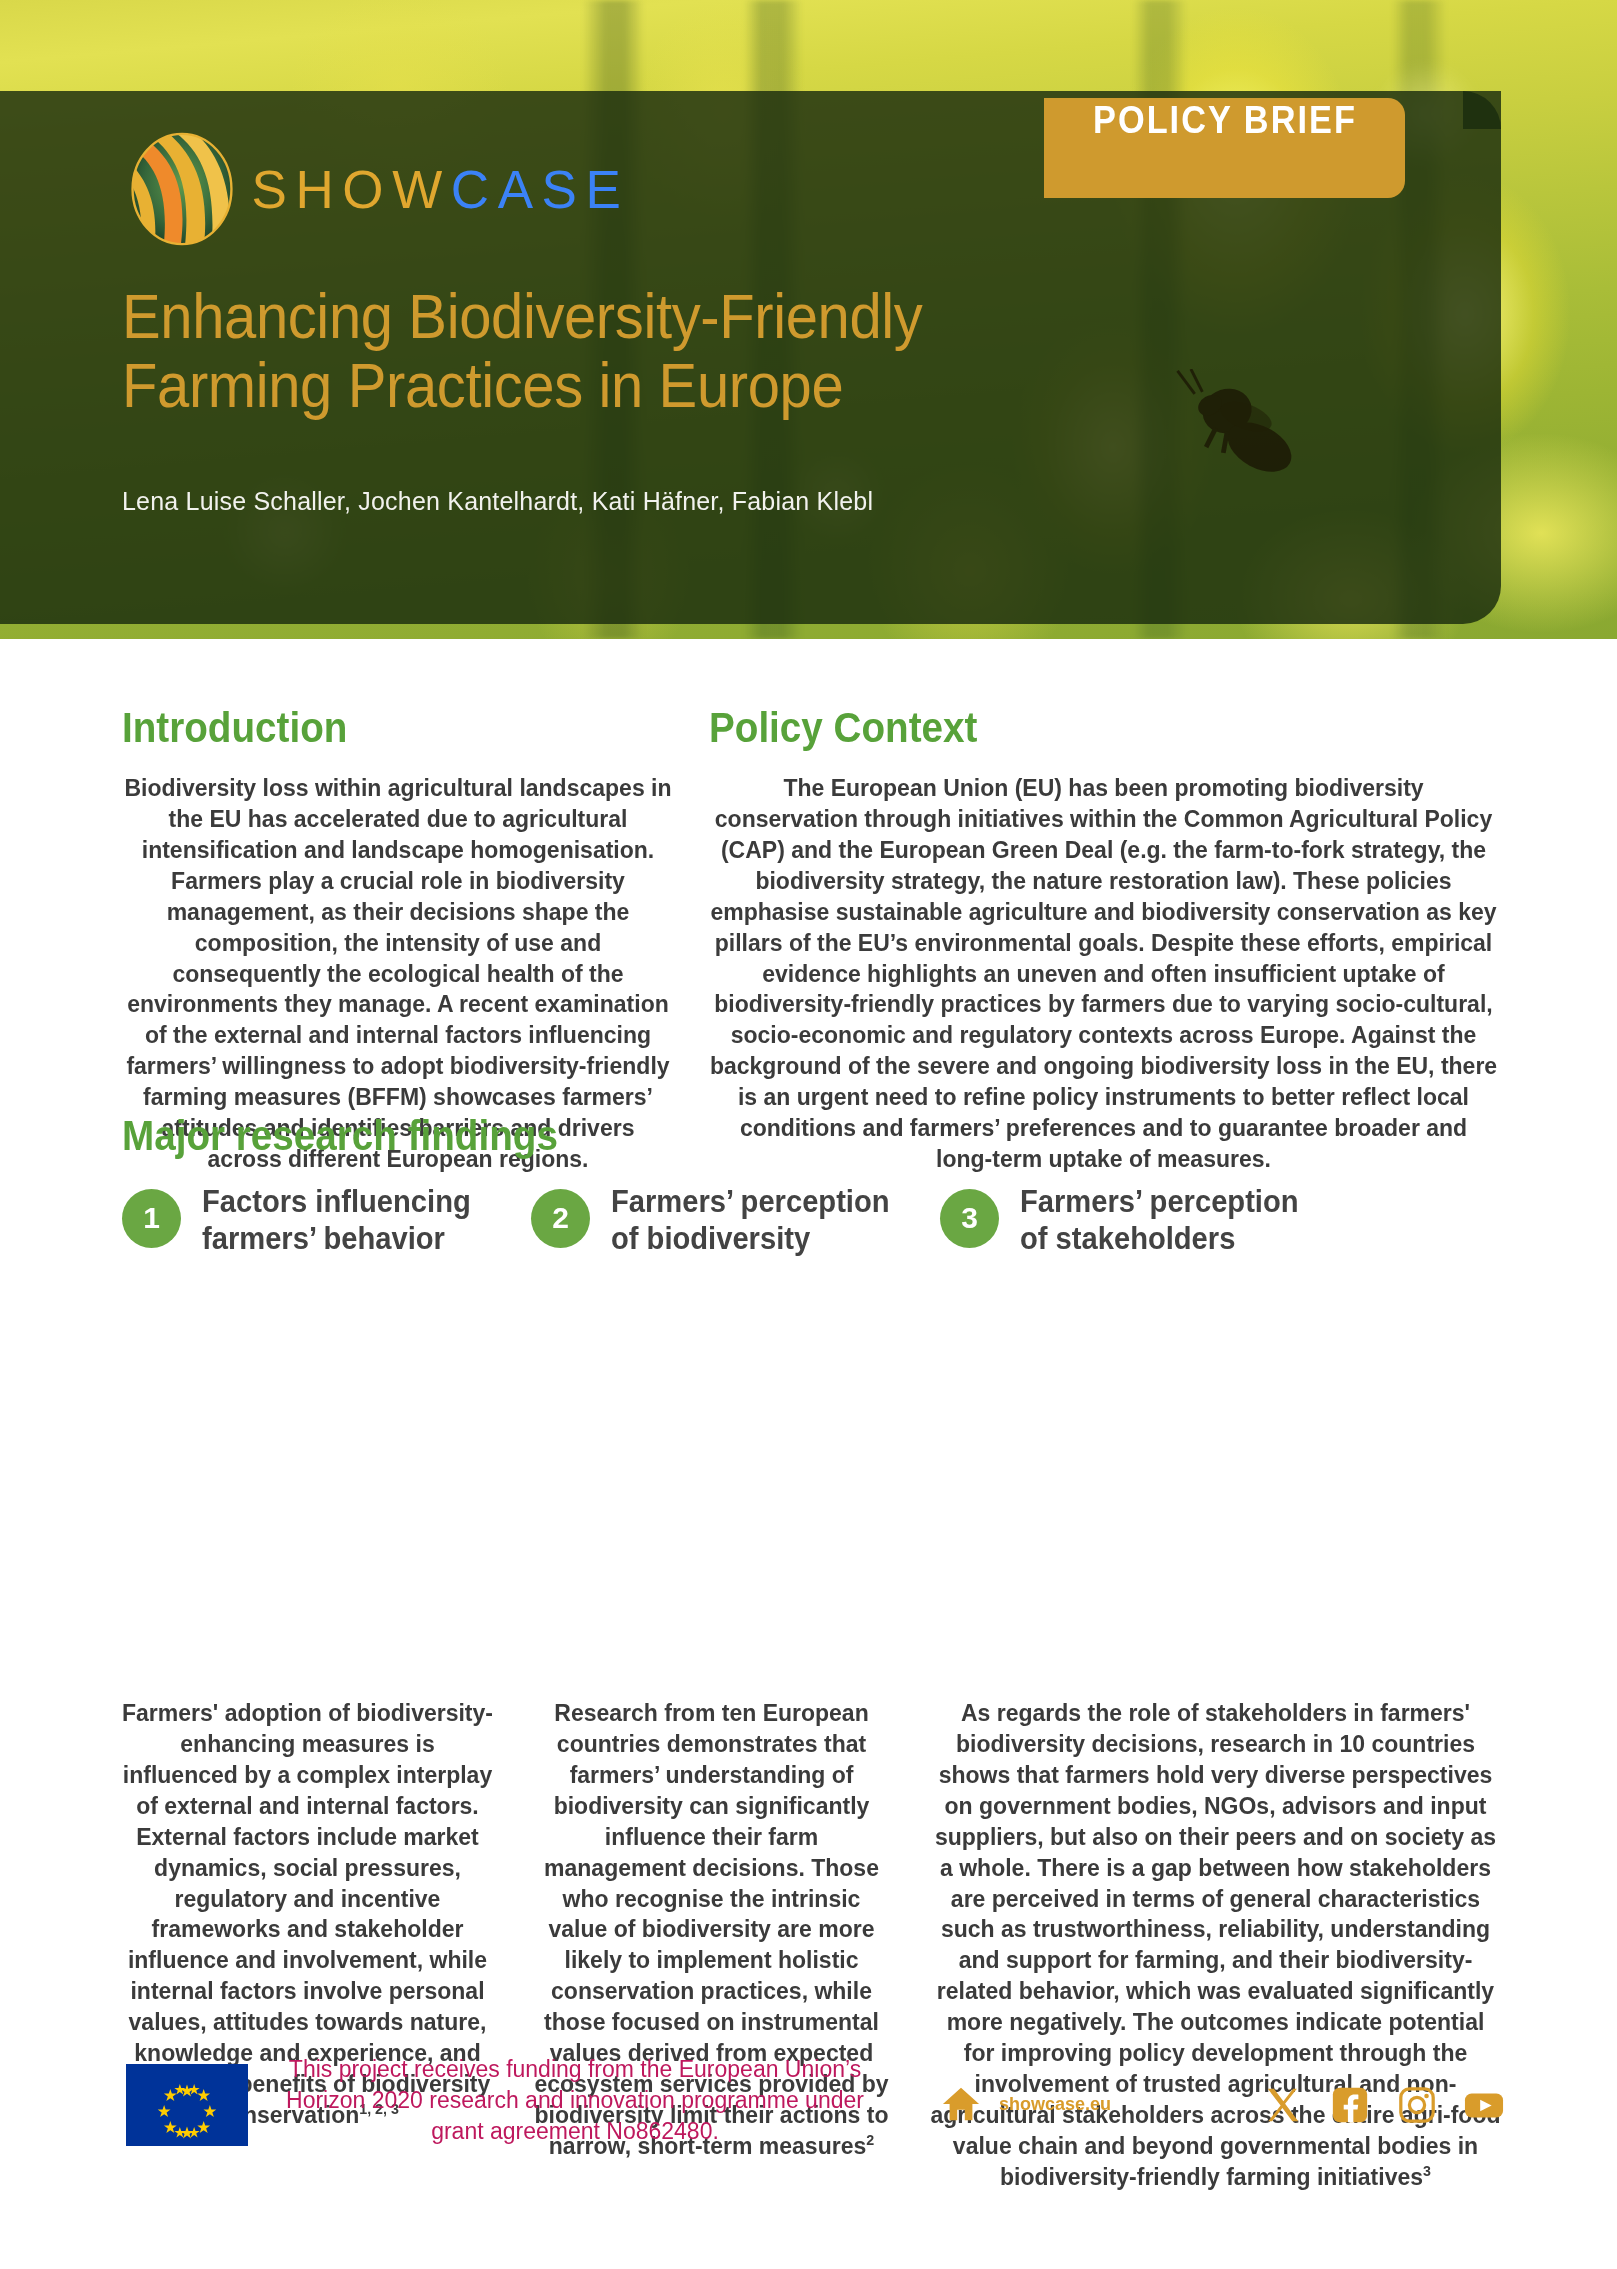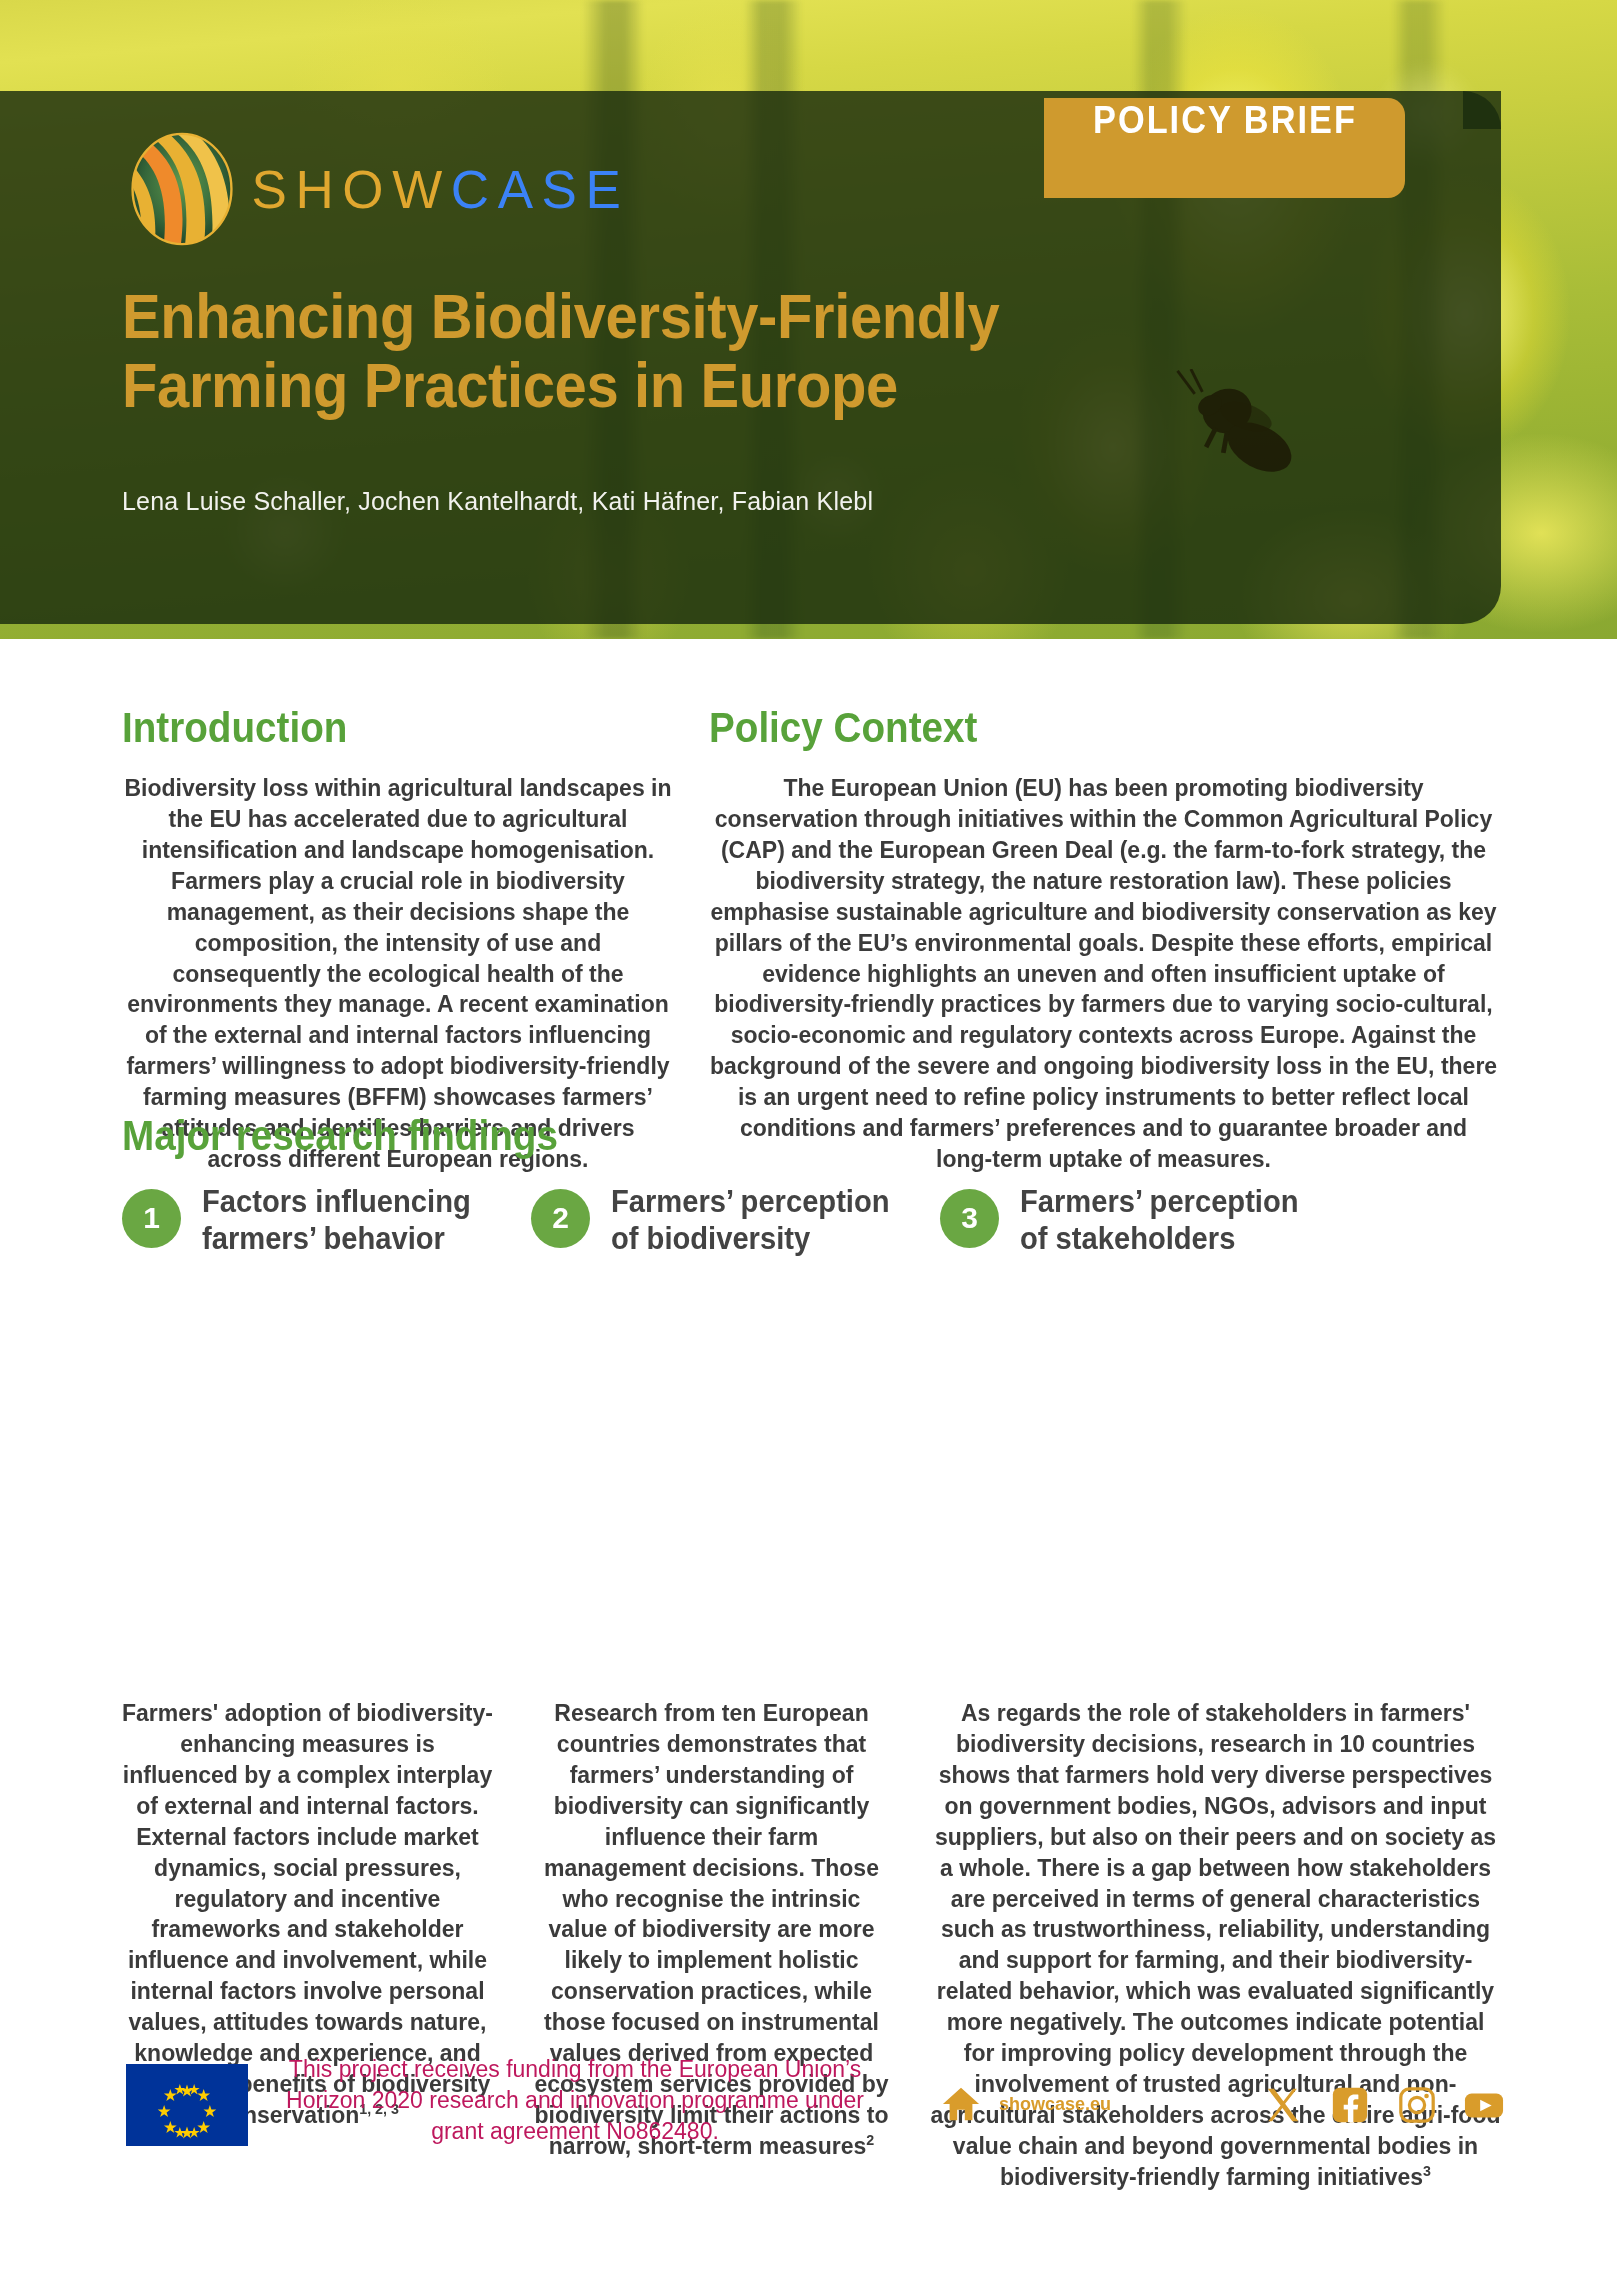--- a/index.html
+++ b/index.html
@@ -154,21 +154,21 @@
   
   .hero-title {
     position: absolute;
     left: 122px;
     top: 282px;
     width: 1217px;
     z-index: 5;
     color: #cf9a2e;
     font-size: 63px;
     line-height: 1.10;
-    font-weight: 700;
+    font-weight: 400;
     letter-spacing: -0.4px;
     transform-origin: left top;
     font-family: "Liberation Sans Narrow", "Liberation Sans", sans-serif;
   }
   .hero-title .tline { display: block; transform: scaleX(0.92); transform-origin: left center; }
 
   .hero-authors {
     position: absolute;
     left: 122px;
     top: 487px;

